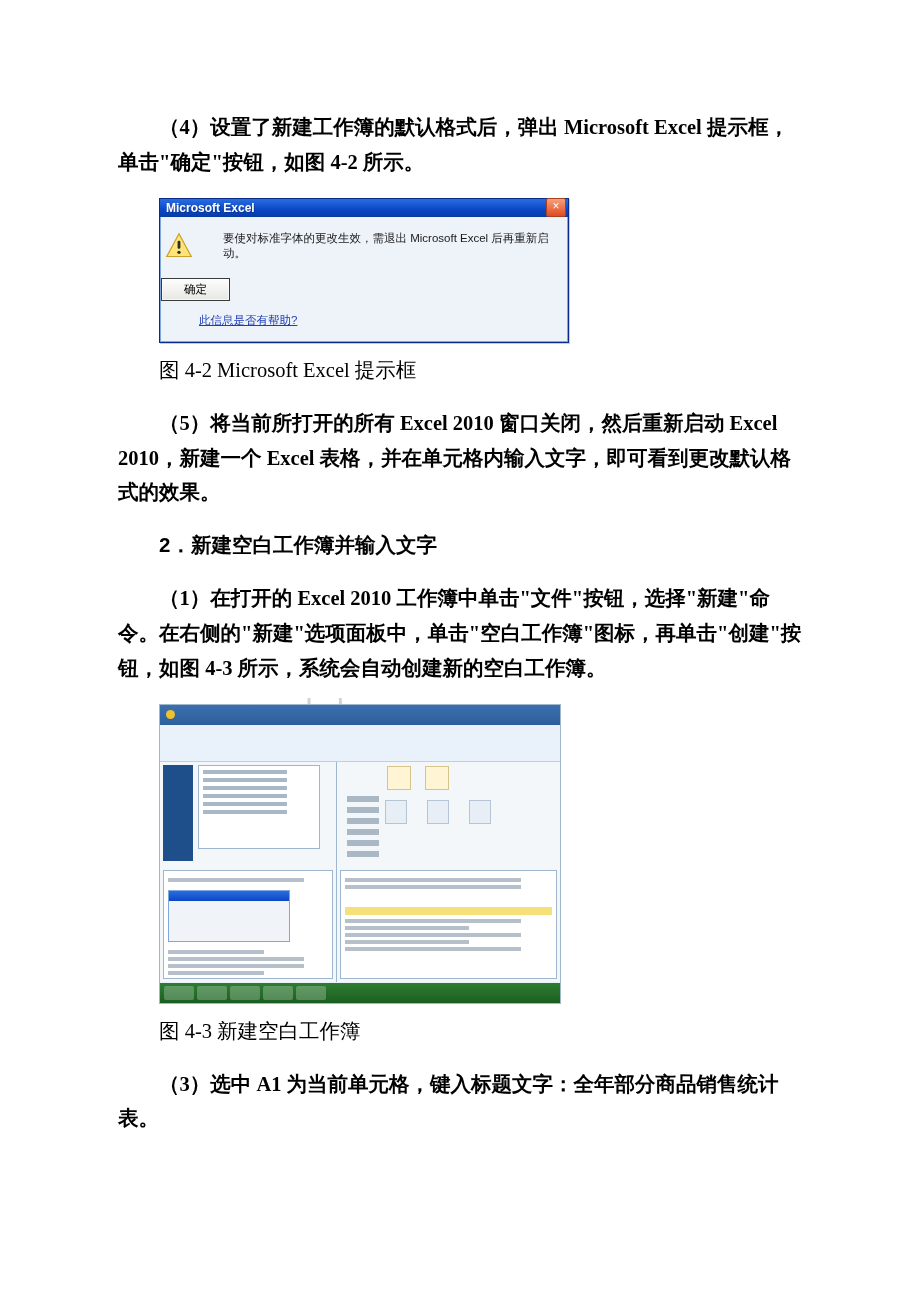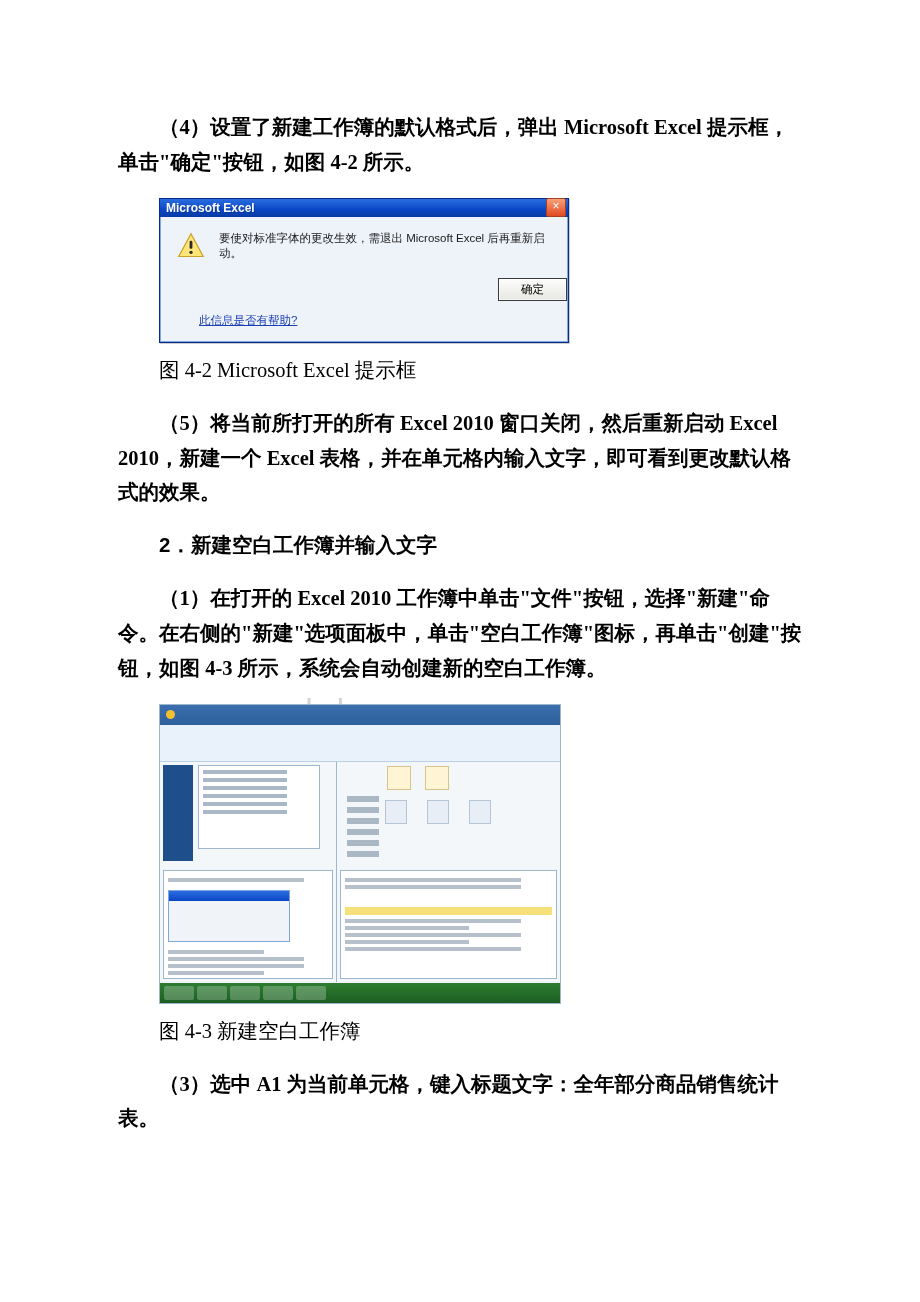--- a/index.html
+++ b/index.html
@@ -69,35 +69,35 @@
   }
   .dialog .body {
     background: #eef2f9;
     border: 1px solid #7fa6de;
     border-top: none;
     position: relative;
   }
   .dialog .body .msgrow {
     display: flex;
     align-items: center;
-    gap: 14px;
-    padding: 14px 16px 8px 16px;
+    gap: 30px;
+    padding: 14px 16px 8px 4px;
     font-size: 11.5px;
     color: #1a1a1a;
     text-indent: 0;
     line-height: 1.3;
   }
   .warn-icon {
     width: 28px; height: 28px;
     position: relative;
     flex: 0 0 28px;
   }
   .warn-icon svg { display: block; }
   .dialog .okrow {
-    text-align: right;
+    text-align: left;
     padding: 0 0 8px 0;
   }
   .dialog .okbtn {
     display: inline-block;
     font-size: 11.5px;
     padding: 1px 22px;
     background: linear-gradient(#fdfdfd, #e7e7e2);
     border: 1px solid #3a3a3a;
     box-shadow: inset 0 0 0 1px rgba(255,255,255,.6);
   }

